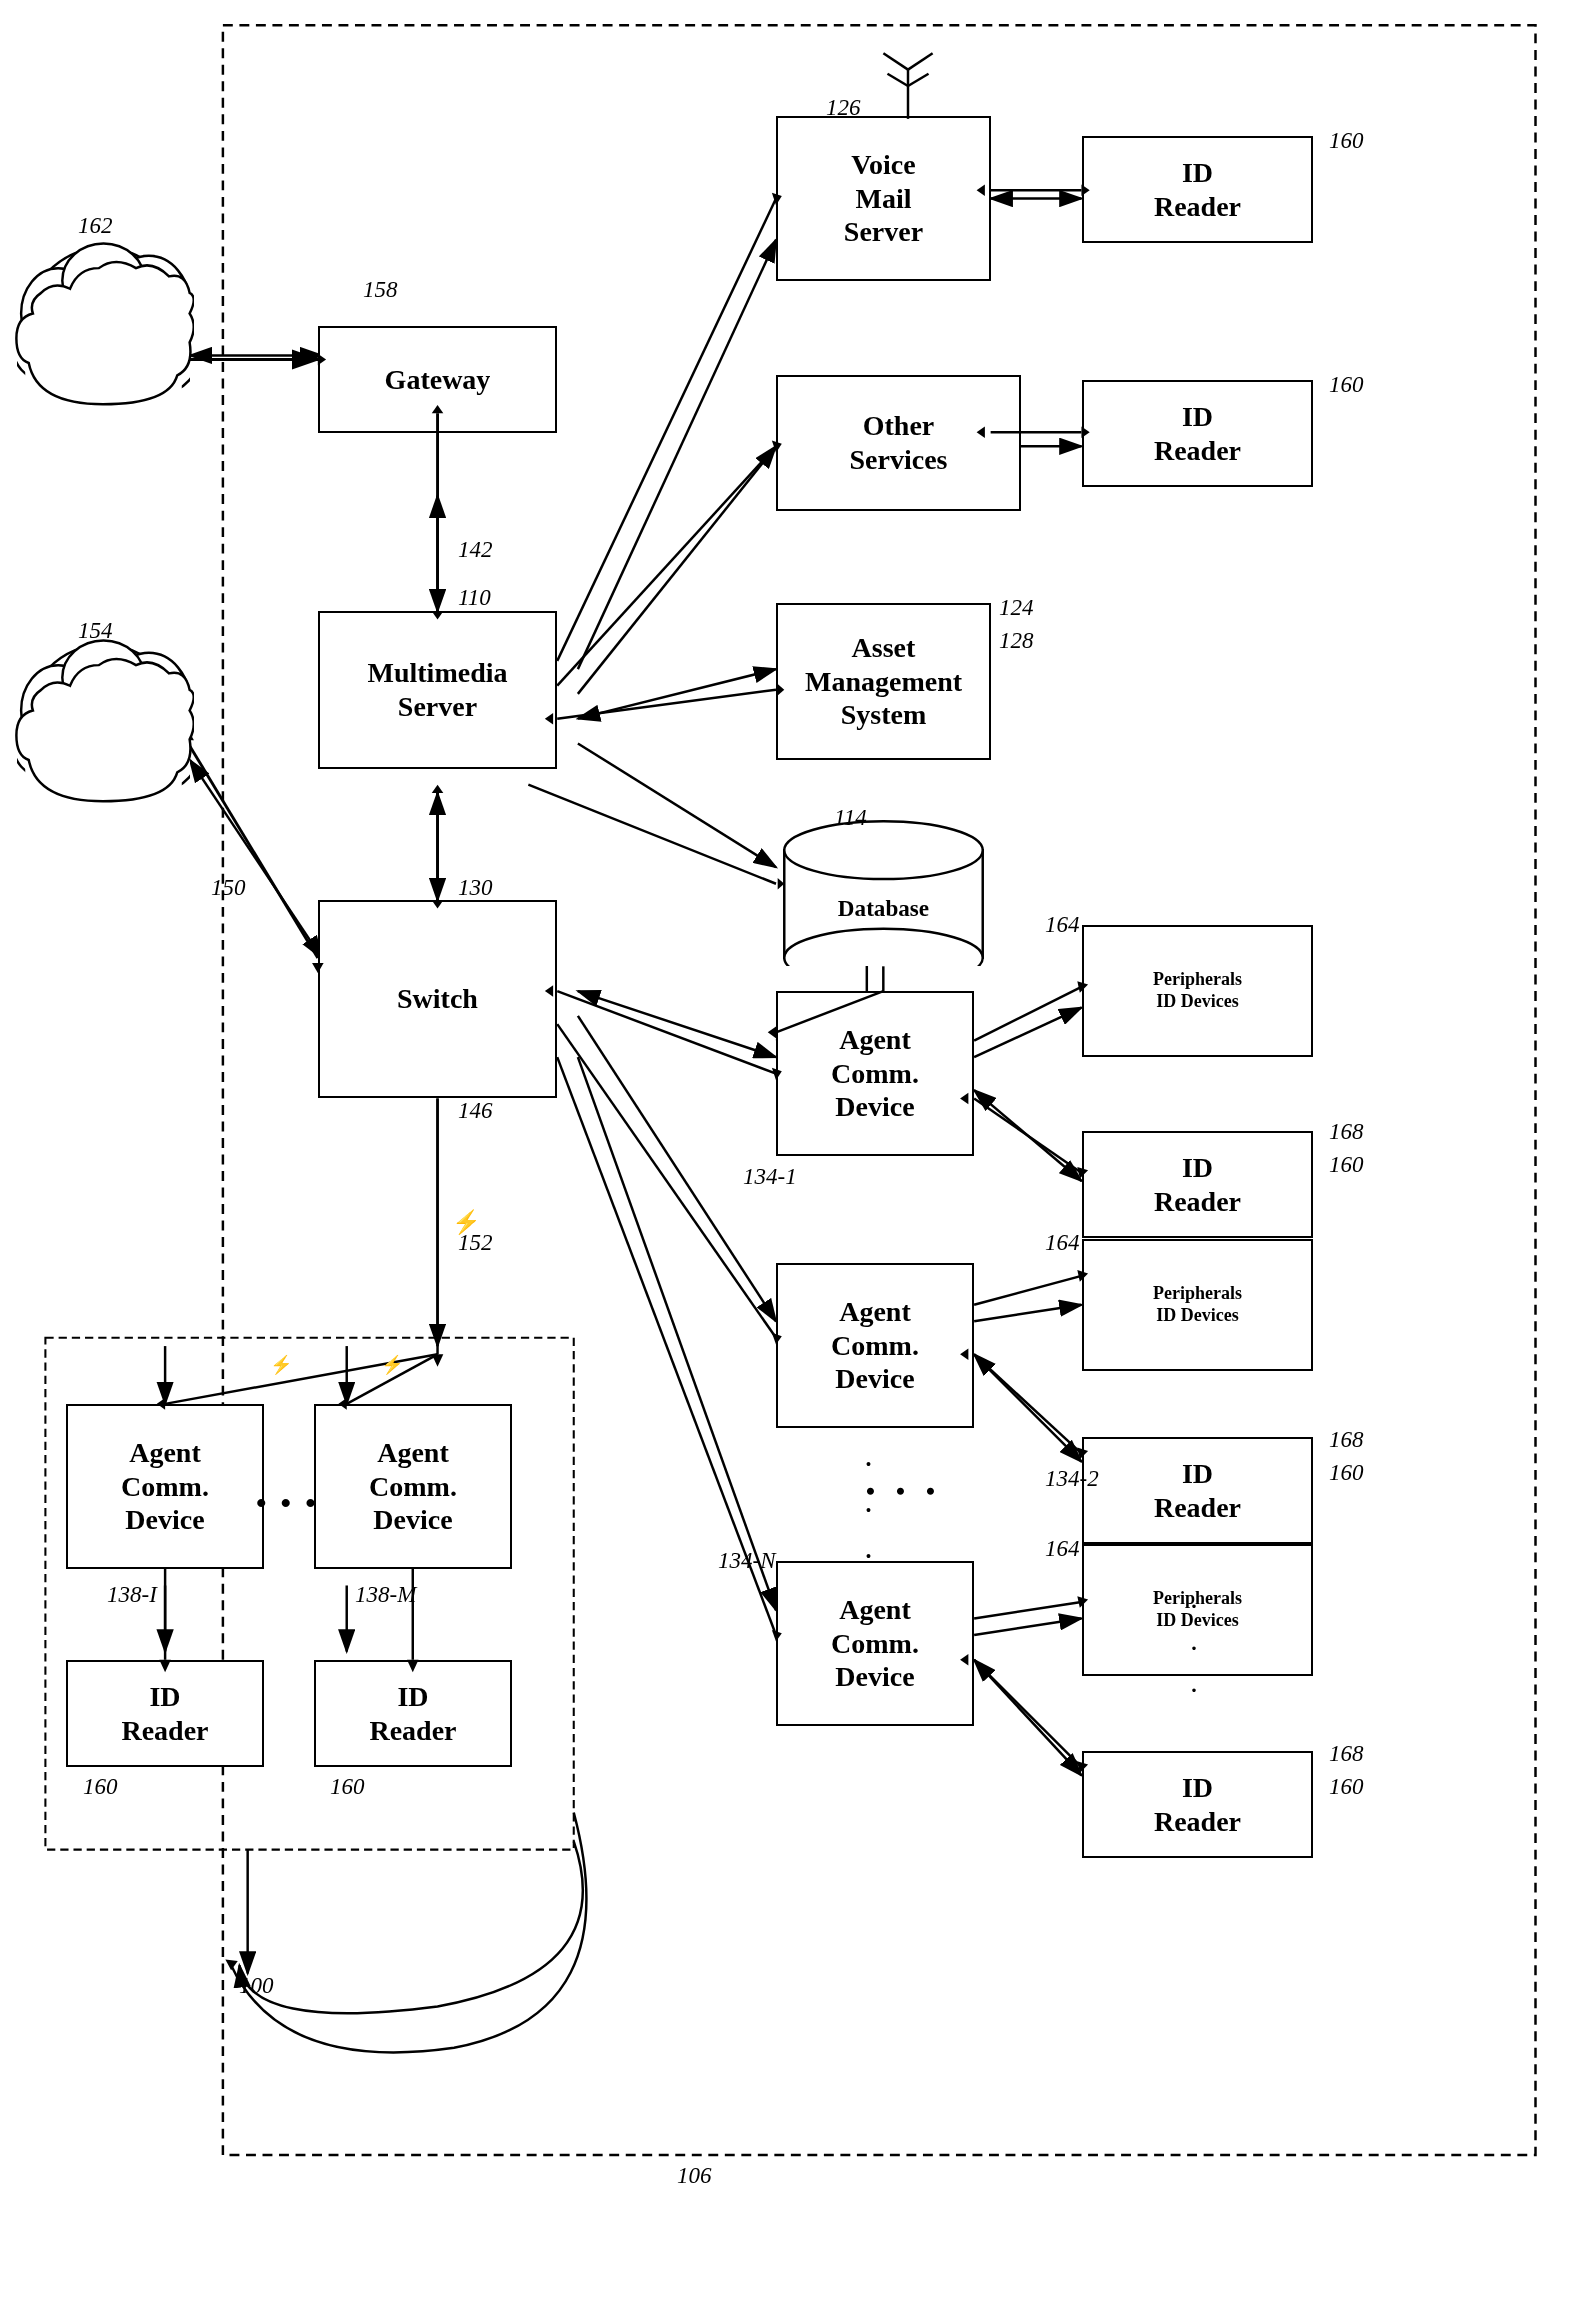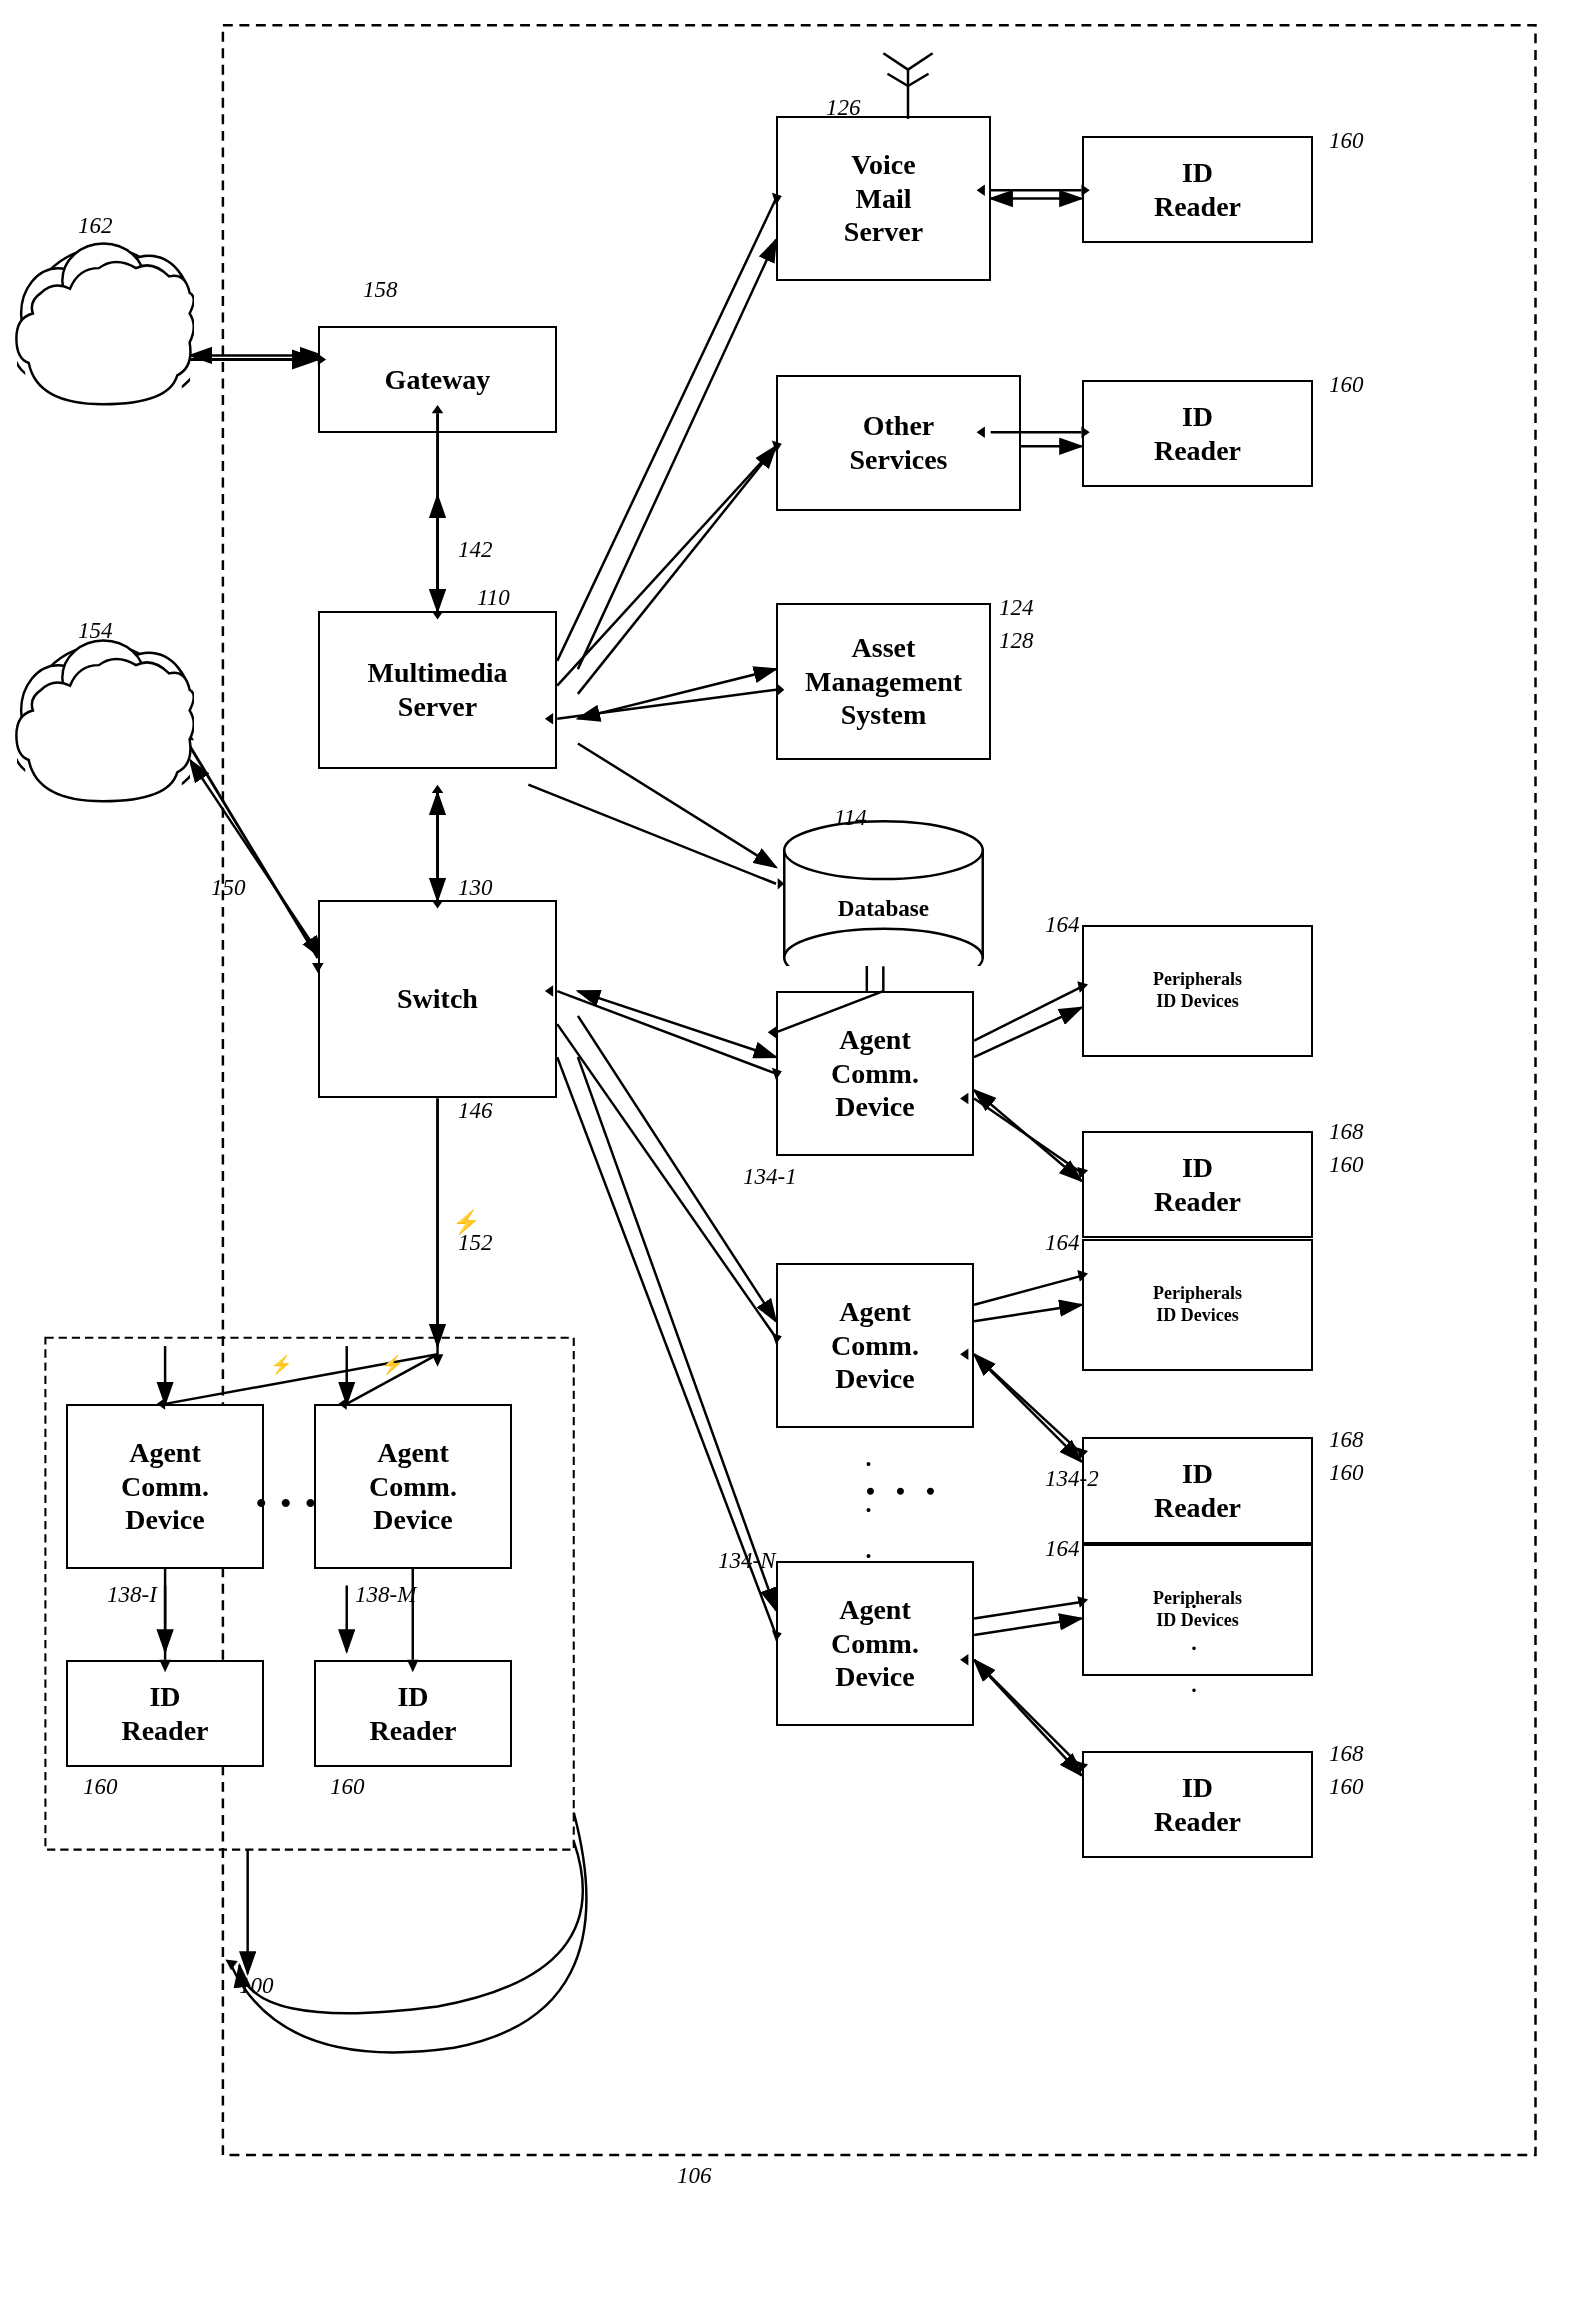--- a/index.html
+++ b/index.html
@@ -271,21 +271,21 @@
   </div>
 
   <div class="label" style="left:78px; top:213px;">162</div>
 
   <div class="label" style="left:78px; top:618px;text-align:right;">154</div>
 
   <div class="label" style="left:363px; top:277px;font-style:italic;">158</div>
 
   <div class="label" style="left:458px; top:537px;">142</div>
 
-  <div class="label" style="left:477px; top:585px;">110</div>
+  <div class="label" style="left:458px; top:585px;">110</div>
 
   <div class="label" style="left:458px; top:875px;">130</div>
 
   <div class="label" style="left:211px; top:875px;">150</div>
 
   <div class="label" style="left:458px; top:1098px;">146</div>
 
   <div class="label" style="left:458px; top:1230px;">152</div>
 
   <div class="label" style="left:826px; top:87px;margin-top:8px;">126</div>

